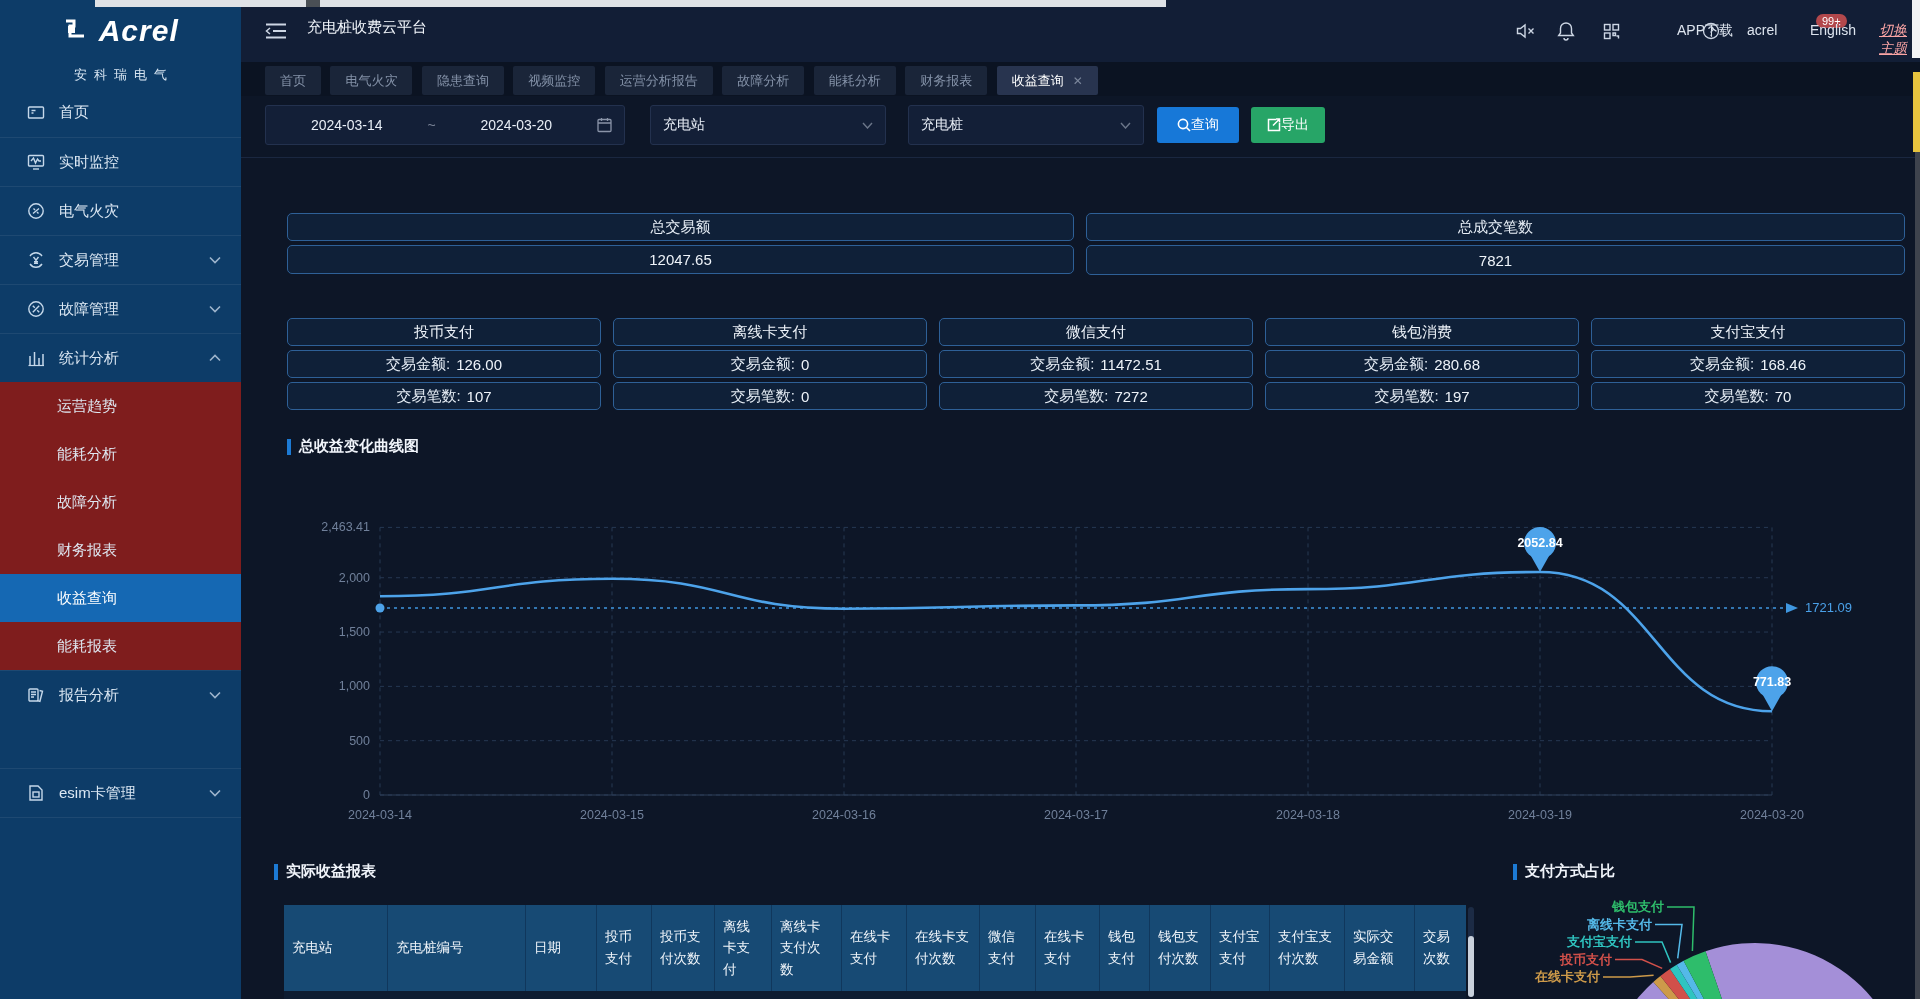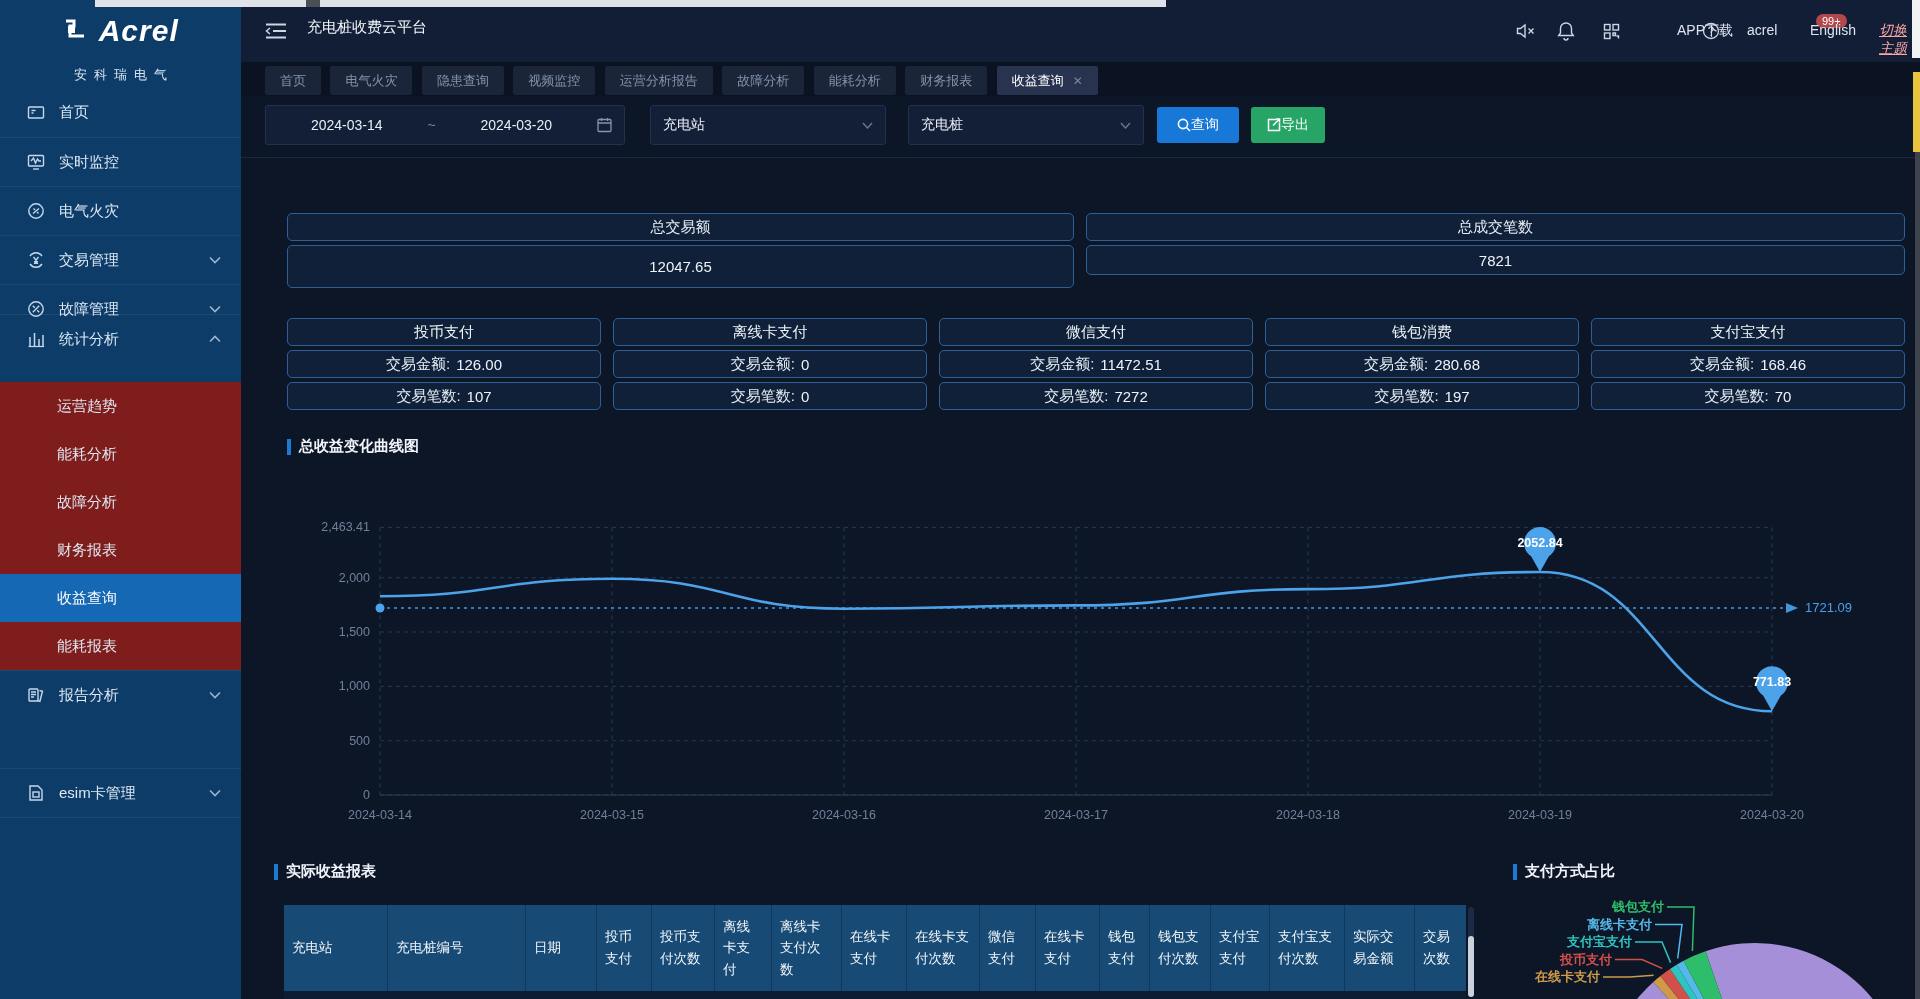--- a/index.html
+++ b/index.html
@@ -120,21 +120,21 @@
             <path d="M5.8 12.2 L12.2 5.8 M5.8 5.8 l2 2 M10.2 10.2 l2 2"></path>
           </svg>
         </span>
       <span class="si-label">故障管理</span>
       <span class="si-chevron">
           <svg width="12" height="8" viewBox="0 0 12 8" fill="none" stroke="currentColor" stroke-width="1.6">
             <path d="M1 1.5 L6 6.5 L11 1.5"></path>
           </svg>
         </span>
     </div>
-    <div class="side-item abs" style="top:314px;text-align:right;">
+    <div class="side-item abs" style="top:333px;text-align:right;">
       <span class="si-icon">
           <svg width="18" height="18" viewBox="0 0 18 18" fill="none" stroke="currentColor" stroke-width="1.5">
             <path d="M3 16 V7 M7.5 16 V3 M12 16 V9 M16 16 V5"></path>
             <path d="M1.5 16.5 h15.5" stroke-width="1.2"></path>
           </svg>
         </span>
       <span class="si-label">统计分析</span>
       <span class="si-chevron">
           <svg width="12" height="8" viewBox="0 0 12 8" fill="none" stroke="currentColor" stroke-width="1.6">
             <path d="M1 6.5 L6 1.5 L11 6.5"></path>
@@ -312,21 +312,21 @@
         </svg>
       </span>
     <span>导出</span>
   </div>
   <div class="abs" style="left:241px;top:157px;width:1679px;border-top:1px solid #1a2740;"></div>
 
   <div class="abs" style="left:287px;top:213px;width:787px;">
     <div class="cardrow" style="height:28px;">
         <span class="lab">总交易额</span>
       </div>
-    <div class="cardrow" style="height:43px;margin-top:4px;">
+    <div class="cardrow" style="height:29px;margin-top:4px;">
         <span>12047.65</span>
       </div>
   </div>
   <div class="abs" style="left:1086px;top:213px;width:819px;">
     <div class="cardrow" style="height:28px;">
         <span class="lab">总成交笔数</span>
       </div>
     <div class="cardrow" style="height:30px;margin-top:4px;">
         <span>7821</span>
       </div>

